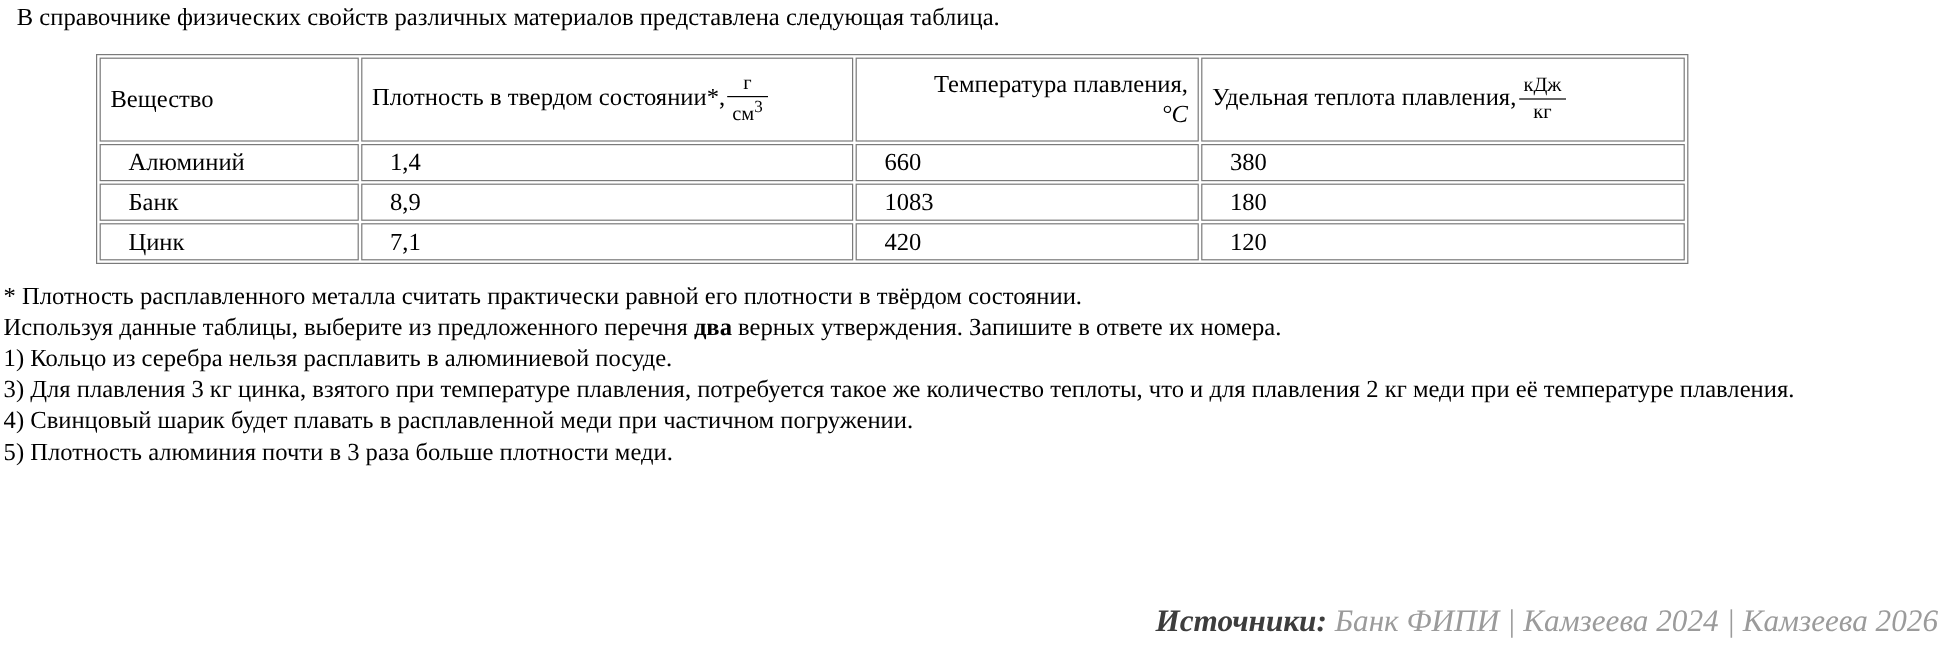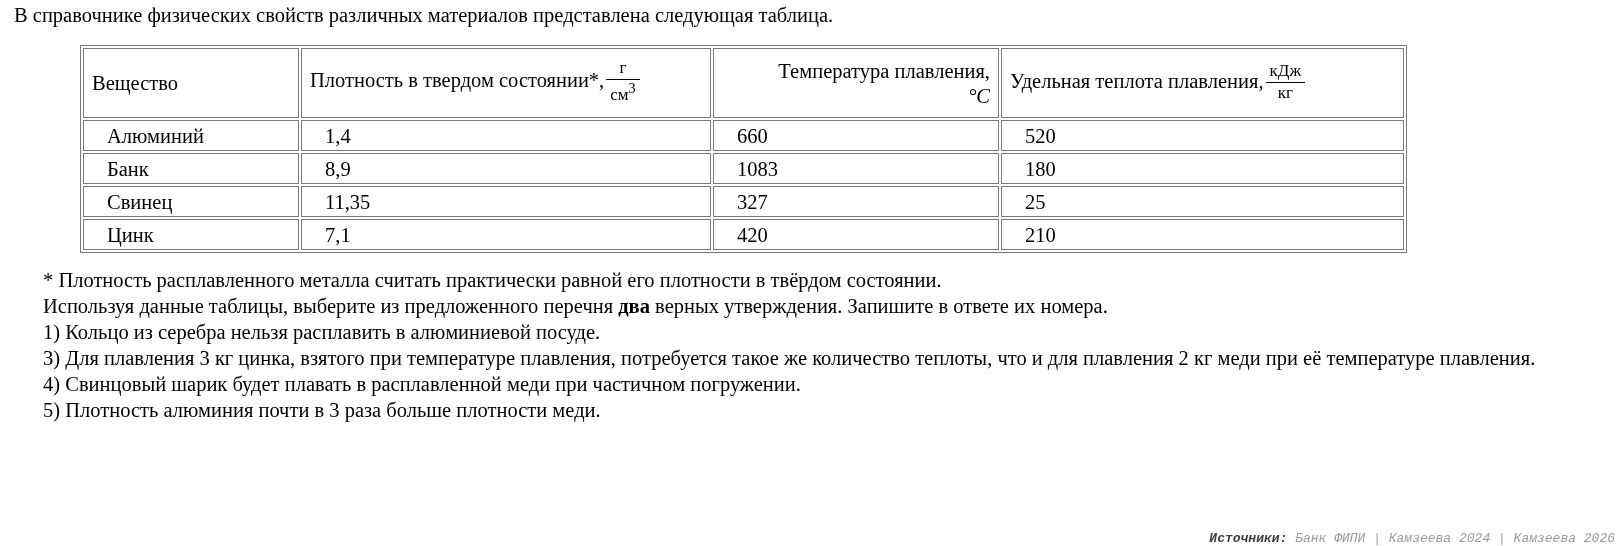--- a/index.html
+++ b/index.html
@@ -49,32 +49,31 @@
     top: -1px;
   }
   .frac .num { display: block; border-bottom: 1px solid #000; padding: 0 4px 1px; }
   .frac .den { display: block; padding: 1px 4px 0; }
   .temp-unit { font-style: italic; }
   .hdr-line2 { display: block; line-height: 24px; }
   .hdr .cell-2lines { white-space: normal; text-align: right; }
   .textblock {
     padding: 14px 0 0 3px;
     line-height: 26px;
-    margin-left: 40px;
   }
   .textblock div { min-height: 26px; }
   .bold { font-weight: bold; }
   .statement3 { width: 1606px; }
   .sources {
     position: absolute;
     right: 1px;
-    bottom: 0;
-    font-family: Liberation Mono, monospace;
+    bottom: 13px;
+    font-family: Liberation Serif, serif;
     font-style: italic;
-    font-size: 13px;
+    font-size: 26px;
     white-space: nowrap;
   }
   .sources .src-label { font-weight: bold; }
 </style>
 </head>
 <body>
 
 <div class="intro">В справочнике физических свойств различных материалов представлена следующая таблица.</div>
 
 <table class="props">
@@ -91,39 +90,33 @@
       <span class="hdr-line2 temp-unit">°C</span>
     </td>
     <td class="c4">
       <span>Удельная теплота плавления,</span><span class="frac"><span class="num">кДж</span><span class="den">кг</span></span>
     </td>
   </tr>
   <tr class="data">
     <td class="c1">Алюминий</td>
     <td class="c2">1,4</td>
     <td class="c3">660</td>
-    <td class="c4">520</td>
+    <td class="c4">380</td>
   </tr>
   <tr class="data">
     <td class="c1">Банк</td>
     <td class="c2">8,9</td>
     <td class="c3">1083</td>
     <td class="c4">180</td>
   </tr>
   <tr class="data">
-    <td class="c1">Свинец</td>
-    <td class="c2">11,35</td>
-    <td class="c3">327</td>
-    <td class="c4">25</td>
-  </tr>
-  <tr class="data">
     <td class="c1">Цинк</td>
     <td class="c2">7,1</td>
     <td class="c3">420</td>
-    <td class="c4">210</td>
+    <td class="c4">120</td>
   </tr>
 </tbody>
   </table>
 
 <div class="textblock">
   <div>* Плотность расплавленного металла считать практически равной его плотности в твёрдом состоянии.</div>
   <div><span>Используя данные таблицы, выберите из предложенного перечня </span><span class="bold">два</span><span> верных утверждения. Запишите в ответе их номера.</span></div>
   <div>1) Кольцо из серебра нельзя расплавить в алюминиевой посуде.</div>
   <div class="statement3">3) Для плавления 3 кг цинка, взятого при температуре плавления, потребуется такое же количество теплоты, что и для плавления 2 кг меди при её температуре плавления.</div>
   <div>4) Свинцовый шарик будет плавать в расплавленной меди при частичном погружении.</div>

